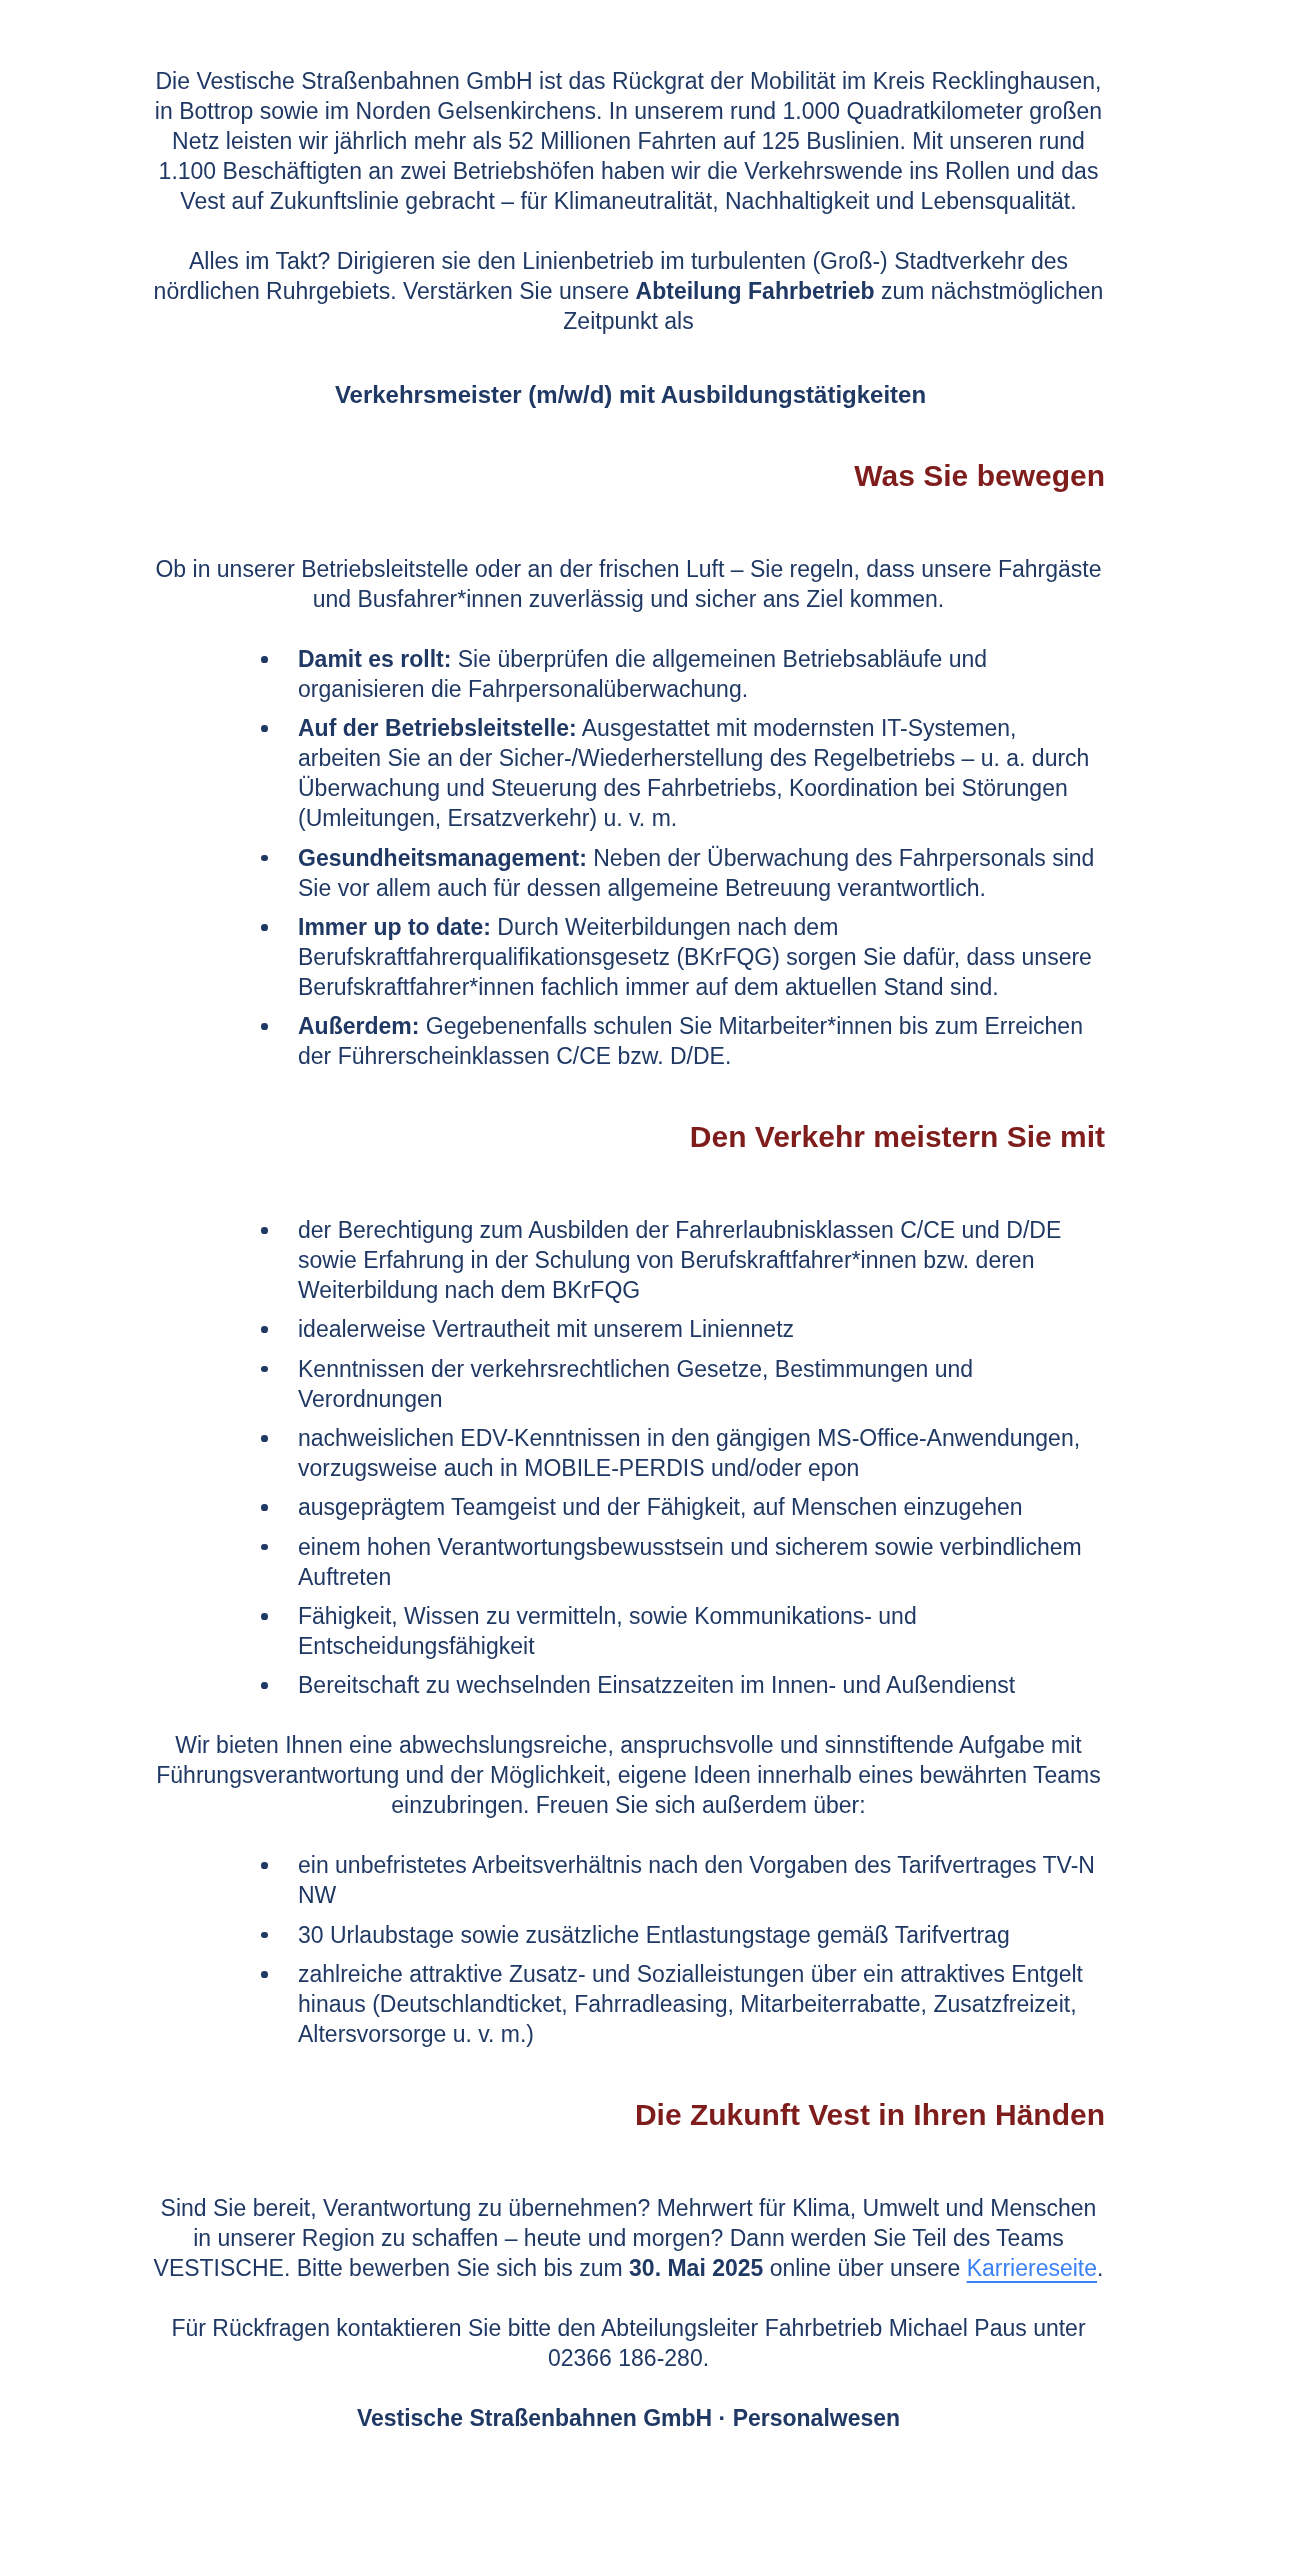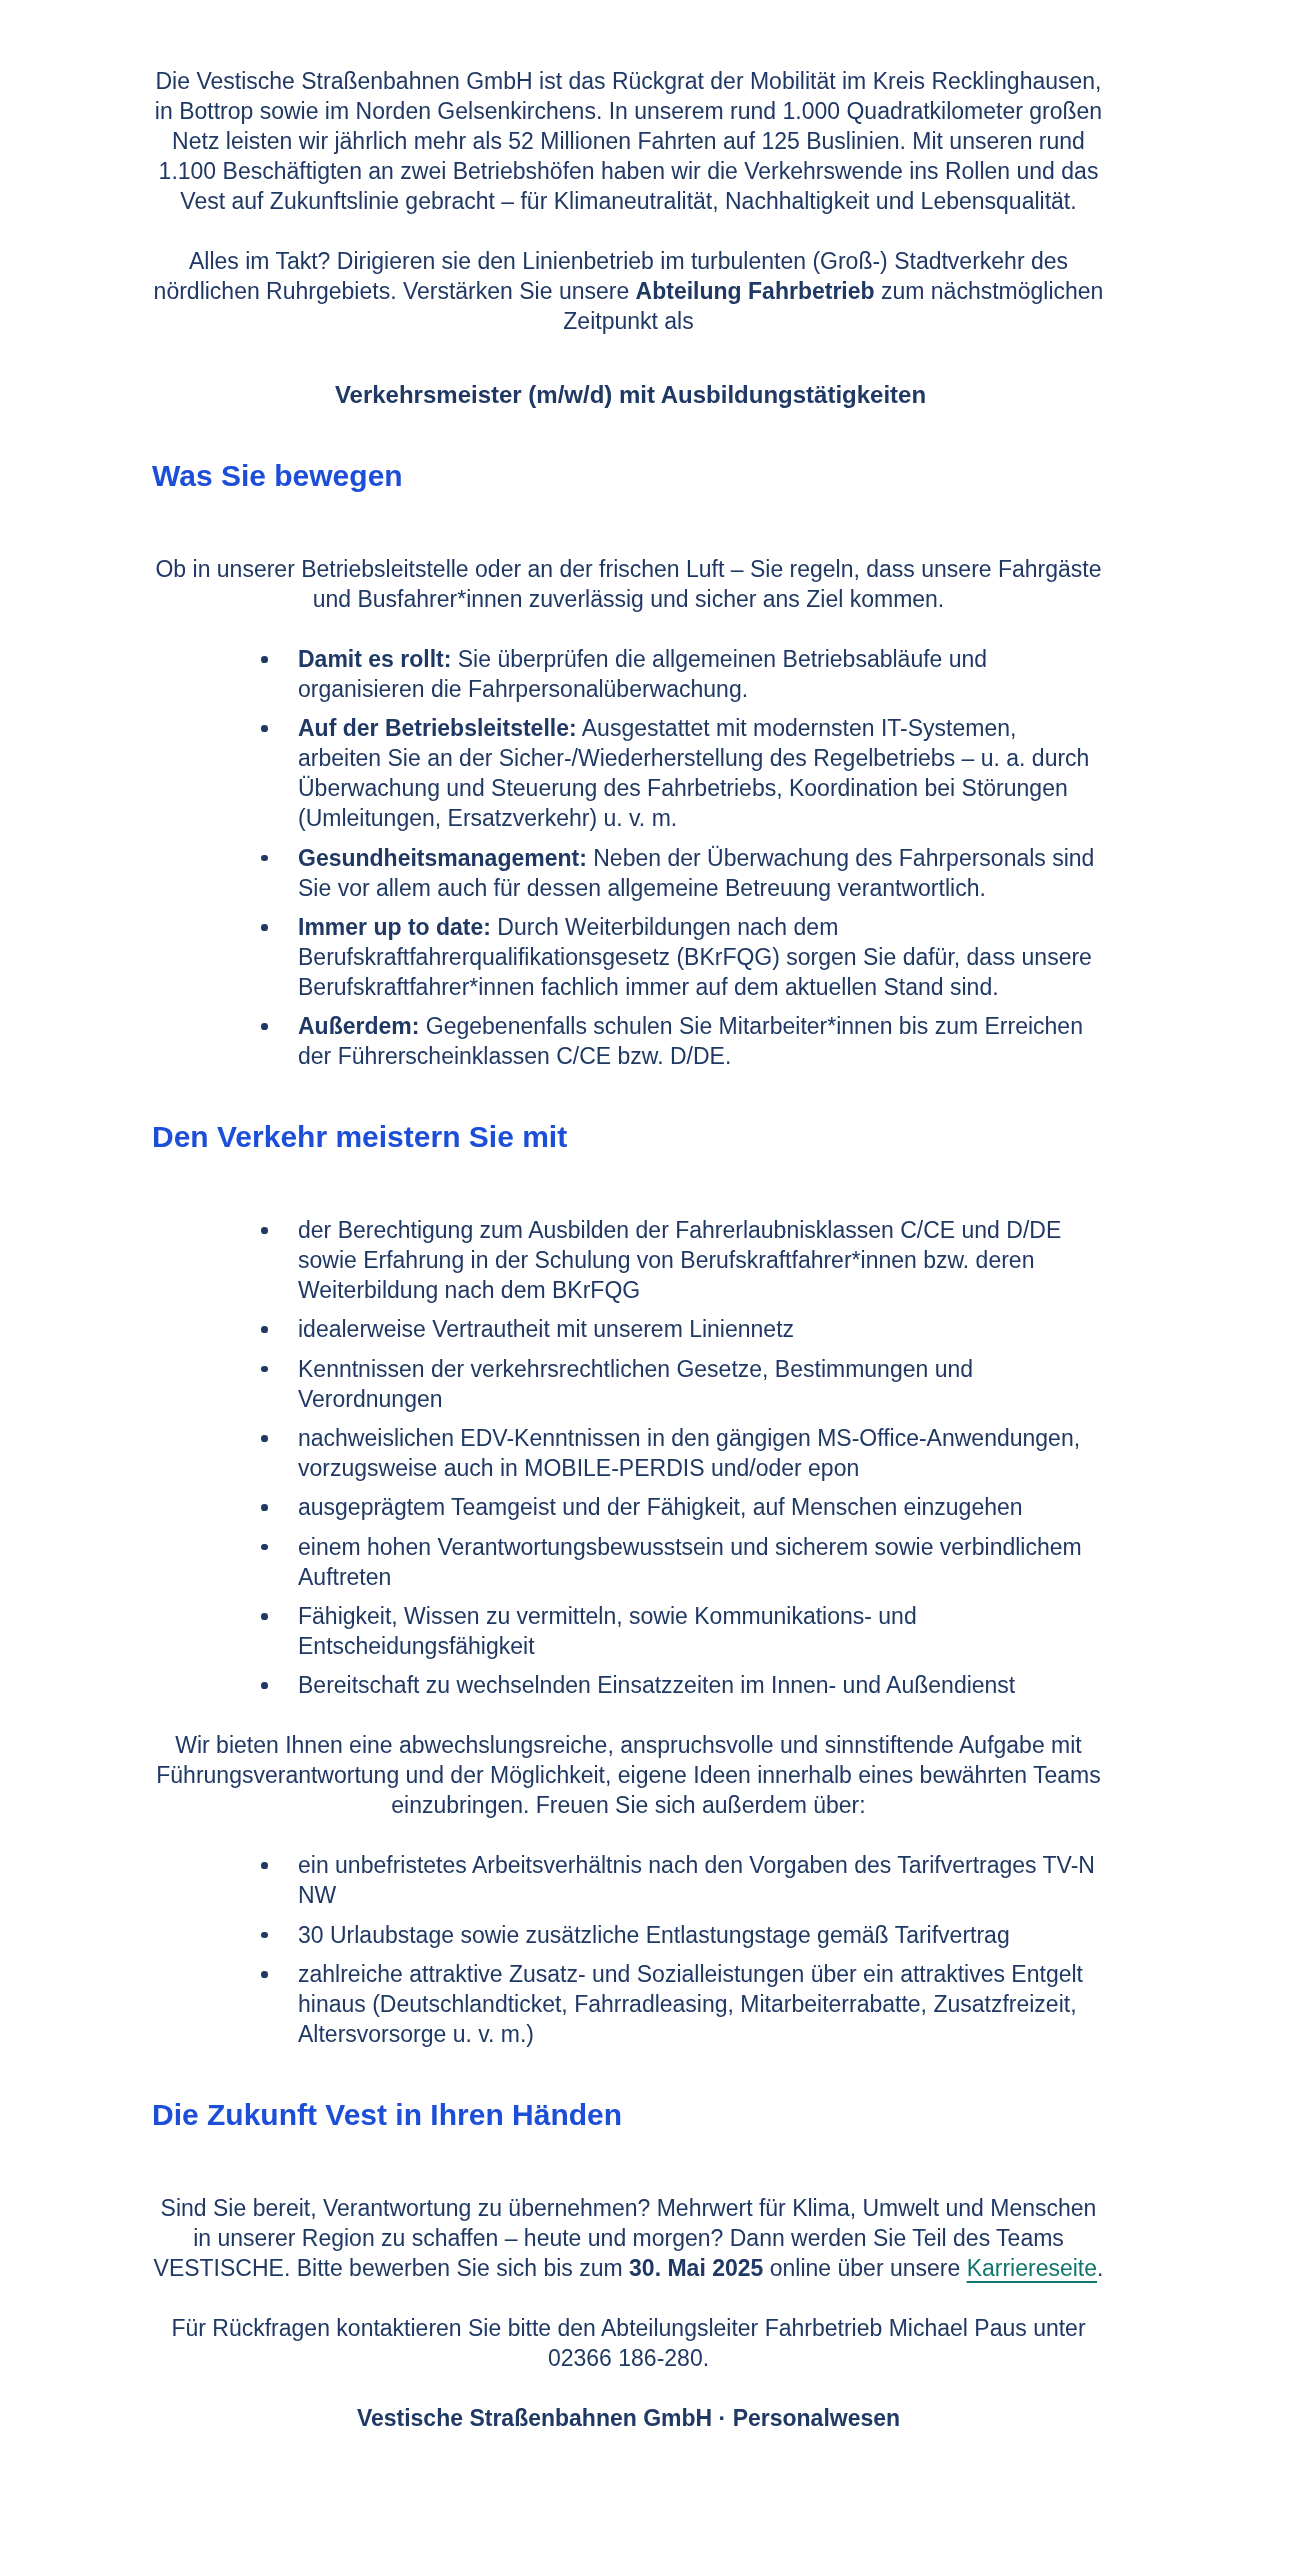--- a/index.html
+++ b/index.html
@@ -21,25 +21,26 @@
     max-width: 953px;
     box-sizing: content-box;
   }
   p { margin: 0 0 30px 0; text-align: center; }
   .job-title {
     font-weight: bold;
     font-size: 24px;
     margin: 44px 0 31px 4px;
   }
   h2 {
-    color: #1d4ed8;
+    color: #7f1d1d;
     font-size: 30px;
     line-height: 34px;
     font-weight: bold;
     margin: 49px 0 61px 0;
+    text-align: right;
   }
   ul {
     list-style: none;
     margin: 0 0 30px 109px;
     padding: 0;
   }
   li {
     position: relative;
     padding-left: 37px;
     margin-bottom: 9.3px;
@@ -49,21 +50,21 @@
     position: absolute;
     left: 0;
     top: 12px;
     width: 6.7px;
     height: 6.7px;
     border-radius: 50%;
     background: #1f3864;
   }
   strong, b { font-weight: bold; }
   .link-red {
-    color: #0f766e;
+    color: #3b82f6;
     text-decoration: underline;
     text-decoration-thickness: 2.1px;
     text-underline-offset: 4.6px;
     cursor: pointer;
   }
   .address {
     font-weight: bold;
     margin-top: 26px;
     margin-bottom: 40px;
   }

